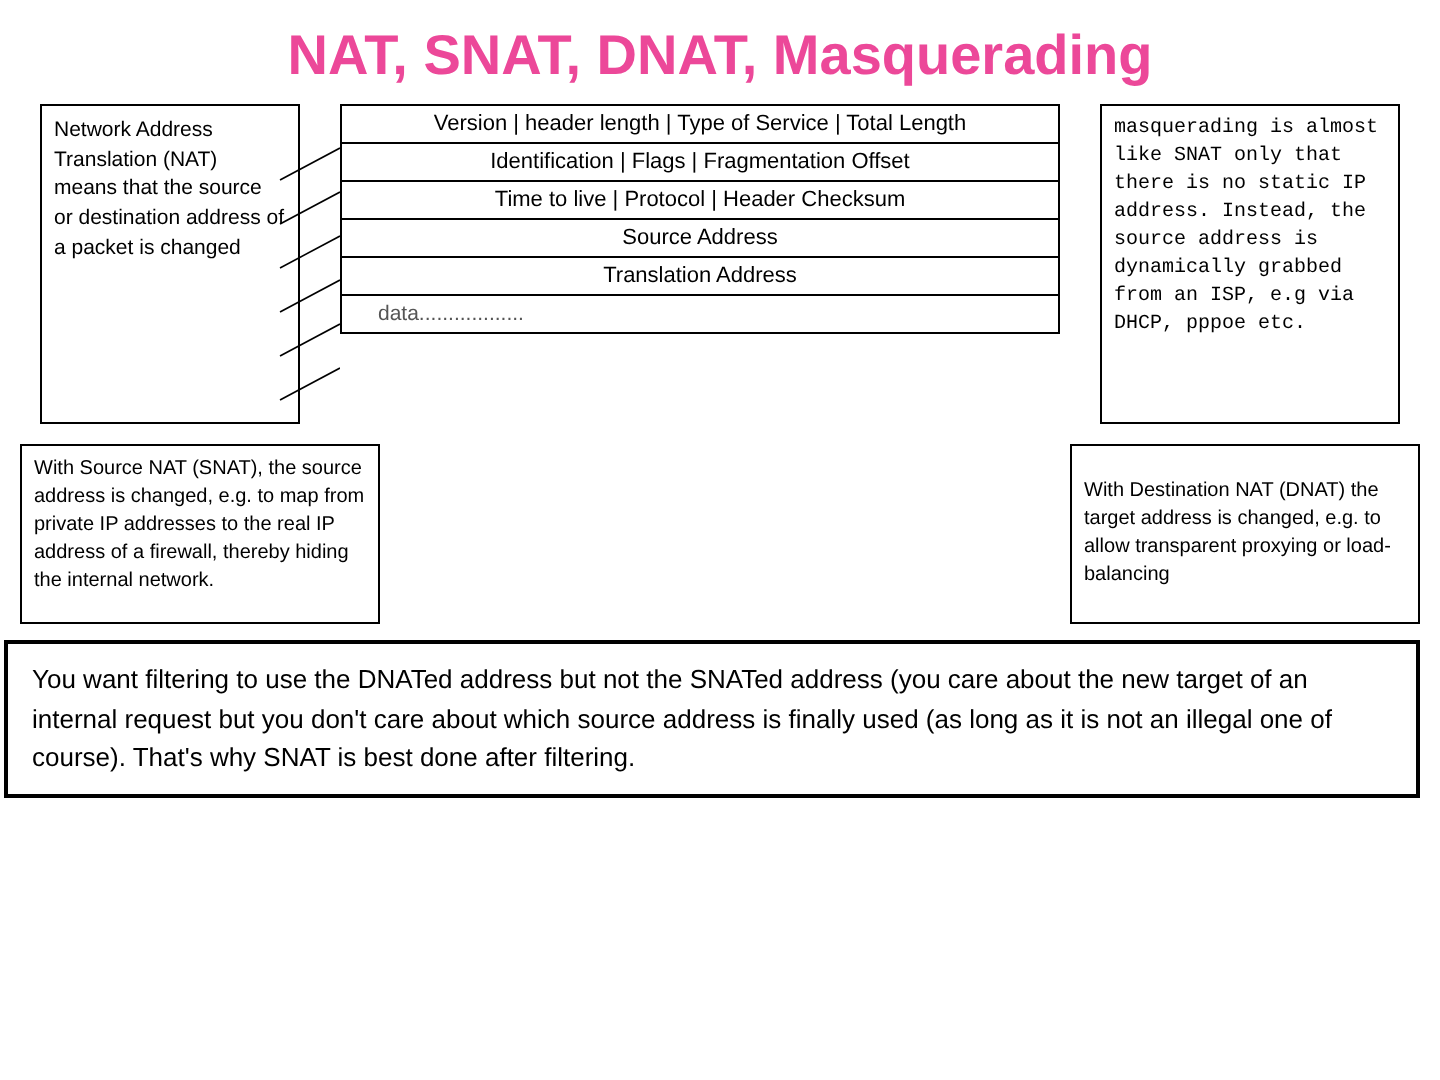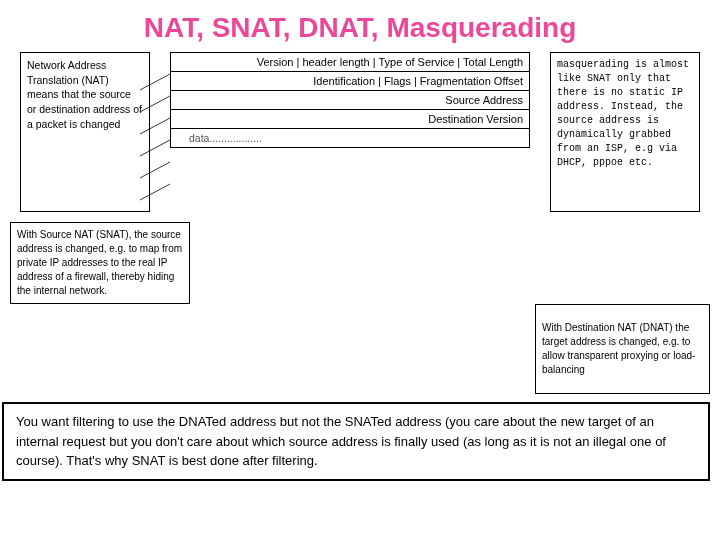--- a/index.html
+++ b/index.html
@@ -80,32 +80,31 @@
 
     .ip-table {
       width: 100%;
       border-collapse: collapse;
     }
 
     .ip-table td {
       border: 1px solid #000;
       padding: 3px 6px;
       font-size: 11px;
-      text-align: right;
+      text-align: center;
     }
 
     .ip-table tr:not(:first-child) td {
       border-top: none;
     }
 
     .center-dnat-snat {
       display: flex;
       justify-content: space-between;
       padding: 4px 10px 0 10px;
-      flex-direction: column;
     }
   </style>
 </head>
 <body>
 
 <div class="page-title">NAT, SNAT, DNAT, Masquerading</div>
 
 <div style="position: relative; padding: 0 10px;">
   <svg style="position:absolute; left:10px; top:0; width:160px; height:200px; pointer-events:none; z-index:10;" viewBox="0 0 160 200">
 
@@ -125,24 +124,27 @@
     <div class="ip-table-wrapper">
       <table class="ip-table">
         <tbody>
             <tr>
           <td>Version  |  header length  |  Type of Service  |  Total Length</td>
         </tr>
         <tr>
           <td>Identification  |  Flags  |  Fragmentation Offset</td>
         </tr>
         <tr>
+          <td>Time to live  |  Protocol  |  Header Checksum</td>
+        </tr>
+        <tr>
           <td>Source Address</td>
         </tr>
         <tr>
-          <td>Destination Version</td>
+          <td>Translation Address</td>
         </tr>
       </tbody>
         </table>
       <div style="border:1px solid #000; border-top:none; padding: 3px 18px; font-size:10.5px; text-align:left; color:#555;">data..................</div>
     </div>
 
     <div class="right-box">
       <span>masquerading is almost like SNAT only that there is no static IP address. Instead, the source address is dynamically grabbed from an ISP, e.g via DHCP, pppoe etc.</span>
     </div>
   </div>

